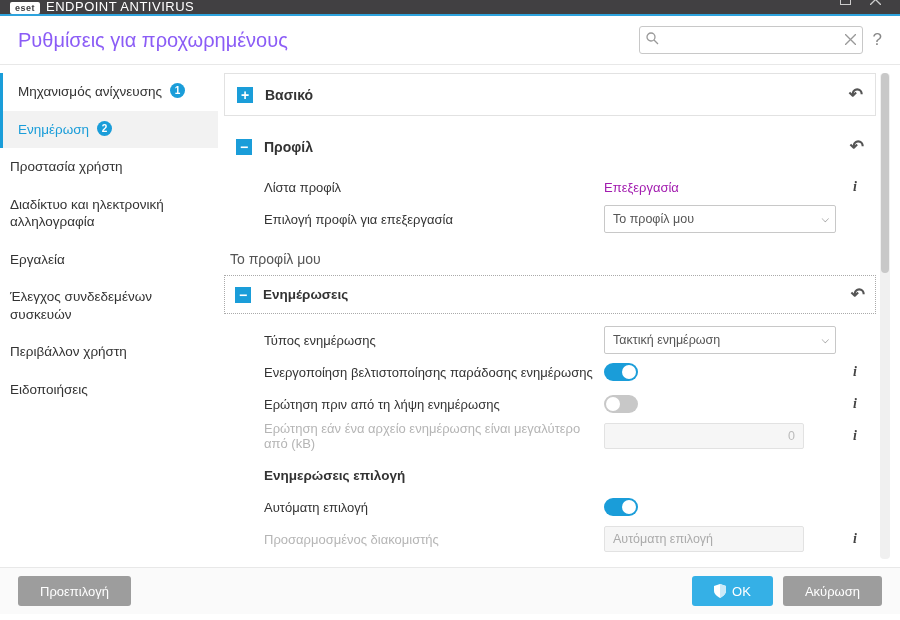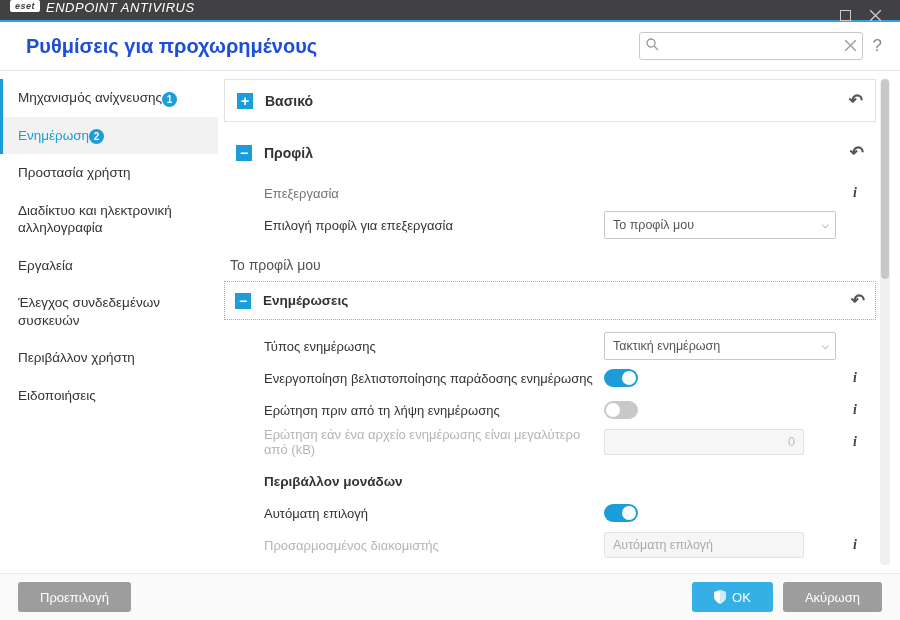--- a/index.html
+++ b/index.html
@@ -6,28 +6,27 @@
     margin: 0;
     padding: 0;
     width: 900px;
     height: 620px;
     font-family: "Segoe UI", Arial, sans-serif;
     background: #fff;
     color: #333;
     overflow: hidden;
   }
   .titlebar {
-    height: 20px;
+    height: 14px;
     background: #414042;
     color: #fff;
     display: flex;
-    align-items: flex-start;
+    align-items: flex-end;
     padding: 0 10px;
     font-size: 12px;
-    font-style: italic;
   }
   .brand-badge {
     background: #fff;
     color: #414042;
     font-weight: bold;
     font-size: 9px;
     padding: 1px 5px;
     border-radius: 2px;
     margin-right: 6px;
     letter-spacing: 0.5px;
@@ -54,23 +53,23 @@
   }
   .header {
     height: 48px;
     display: flex;
     align-items: center;
     padding: 0 18px;
     border-bottom: 1px solid #e8e8e8;
   }
   .header h1 {
     font-size: 20px;
-    font-weight: 700;
-    color: #1d4ed8;
-    margin: 8px;
+    font-weight: 400;
+    color: #8b5cf6;
+    margin: 0;
     flex: 1;
   }
   .search {
     width: 210px;
     height: 26px;
     border: 1px solid #c8c8c8;
     border-radius: 3px;
     display: flex;
     align-items: center;
     padding: 0 6px;
@@ -92,26 +91,27 @@
   }
   .body {
     display: flex;
     height: 502px;
   }
   .sidebar {
     width: 218px;
     padding: 8px 0;
   }
   .nav-item {
-    padding: 10px 18px;
+    padding: 10px 10px;
     font-size: 13.5px;
     color: #333;
     cursor: pointer;
     display: flex;
-    align-items: flex-end;
+    align-items: flex-start;
+    gap: 8px;
     line-height: 1.3;
   }
   .nav-item.selected {
     color: #1a9dd9;
     background: #f2f2f2;
     border-left: 3px solid #1a9dd9;
     padding-left: 15px;
   }
   .nav-item.notice { border-left: 3px solid #1a9dd9; padding-left: 15px; }
   .badge-num {
@@ -204,21 +204,21 @@
   .row .info {
     width: 18px;
     color: #444;
     font-size: 14px;
     text-align: center;
     cursor: pointer;
     font-style: italic;
     font-weight: bold;
     font-family: Georgia, serif;
   }
-  .link { color: #737373; cursor: pointer; }
+  .link { color: #a21caf; cursor: pointer; }
   select.sel, .sel-fake {
     width: 200px;
     height: 26px;
     border: 1px solid #c8c8c8;
     border-radius: 2px;
     background: #fff;
     font-size: 12.5px;
     padding: 0 22px 0 8px;
     color: #555;
     position: relative;
@@ -404,20 +404,21 @@
       </div>
 
       <div class="section">
         <div class="section-header">
           <span class="toggle-box">−</span>
           <span>Προφίλ</span>
           <span class="undo-icon">↶</span>
         </div>
         <div class="section-body">
           <div class="row">
+            <span class="label">Λίστα προφίλ</span>
             <span class="control">
                 <span class="link">Επεξεργασία</span>
               </span>
             <span class="info">i</span>
           </div>
           <div class="row">
             <span class="label">Επιλογή προφίλ για επεξεργασία</span>
             <span class="control">
               <span class="sel-fake">
                 <span>Το προφίλ μου</span>
@@ -464,21 +465,21 @@
             <span class="info">i</span>
           </div>
           <div class="row">
             <span class="label disabled">Ερώτηση εάν ένα αρχείο ενημέρωσης είναι μεγαλύτερο από (kB)</span>
             <span class="control">
               <input class="num-input" disabled="" value="0" style="">
             </span>
             <span class="info">i</span>
           </div>
 
-          <div class="bold-row-title">Περιβάλλον μονάδων</div>
+          <div class="bold-row-title">Ενημερώσεις επιλογή</div>
           <div class="row">
             <span class="label">Αυτόματη επιλογή</span>
             <span class="control">
               <span class="switch on">
                   <span class="knob"></span>
                 </span>
             </span>
             <span class="info"></span>
           </div>
           <div class="row">

